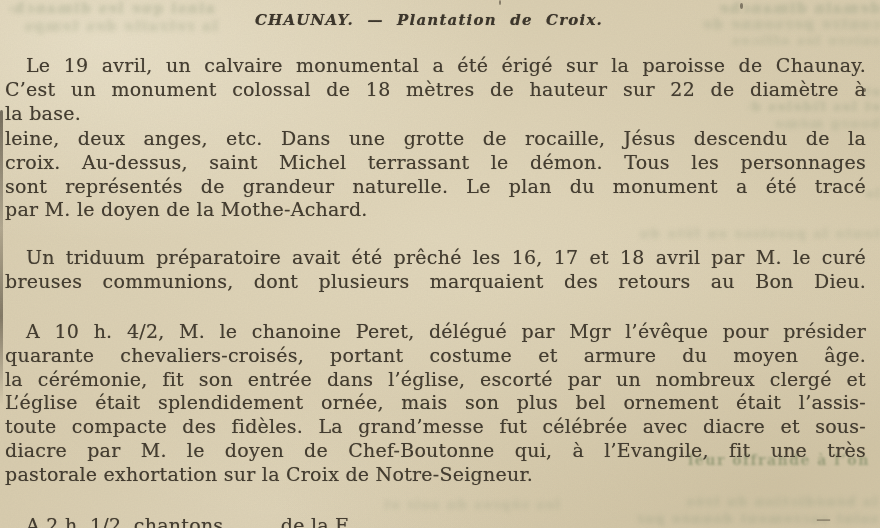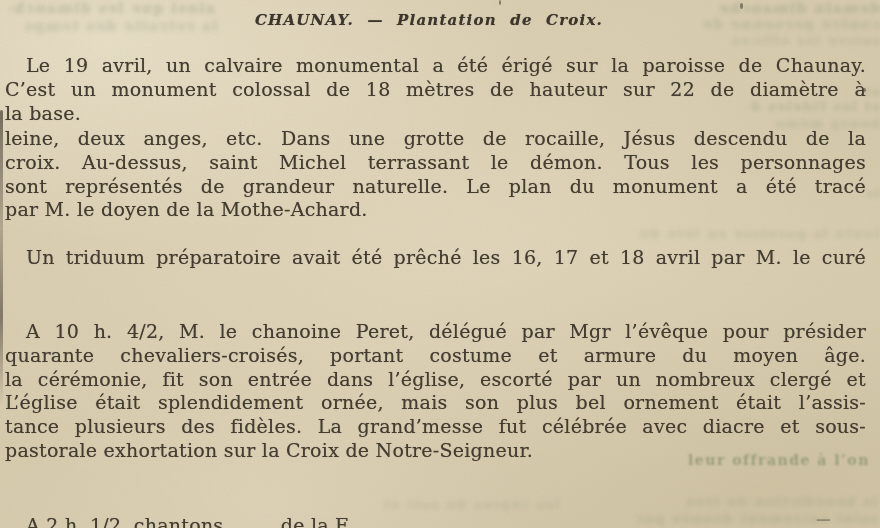--- a/index.html
+++ b/index.html
@@ -90,28 +90,30 @@
 
   <div class="para" style="top:127px">
     <div class="line">leine, deux anges, etc. Dans une grotte de rocaille, Jésus descendu de la</div>
     <div class="line">croix. Au-dessus, saint Michel terrassant le démon. Tous les personnages</div>
     <div class="line">sont représentés de grandeur naturelle. Le plan du monument a été tracé</div>
     <div class="line endp">par M. le doyen de la Mothe-Achard.</div>
   </div>
 
   <div class="para" style="top:246px">
     <div class="line ind">Un triduum préparatoire avait été prêché les 16, 17 et 18 avril par M. le curé</div>
+    <div class="line">breuses communions, dont plusieurs marquaient des retours au Bon Dieu.</div>
   </div>
 
   <div class="para" style="top:320px">
     <div class="line ind">A 10 h. 4/2, M. le chanoine Peret, délégué par Mgr l’évêque pour présider</div>
     <div class="line">quarante chevaliers-croisés, portant costume et armure du moyen âge.</div>
     <div class="line">la cérémonie, fit son entrée dans l’église, escorté par un nombreux clergé et</div>
     <div class="line">L’église était splendidement ornée, mais son plus bel ornement était l’assis-</div>
-    <div class="line">tance plusieurs des fidèles. La grand’messe fut célébrée avec diacre et sous-</div>
+    <div class="line">toute compacte des fidèles. La grand’messe fut célébrée avec diacre et sous-</div>
+    <div class="line">diacre par M. le doyen de Chef-Boutonne qui, à l’Evangile, fit une très</div>
     <div class="line endp">pastorale exhortation sur la Croix de Notre-Seigneur.</div>
   </div>
 
 
   <div class="para" style="top:514px">
     <div class="line ind endp">A 2 h. 1/2, chantons … … de la F…</div>
   </div>
 
   <div class="edge-streak"></div>
   <div class="speck s1"></div>

